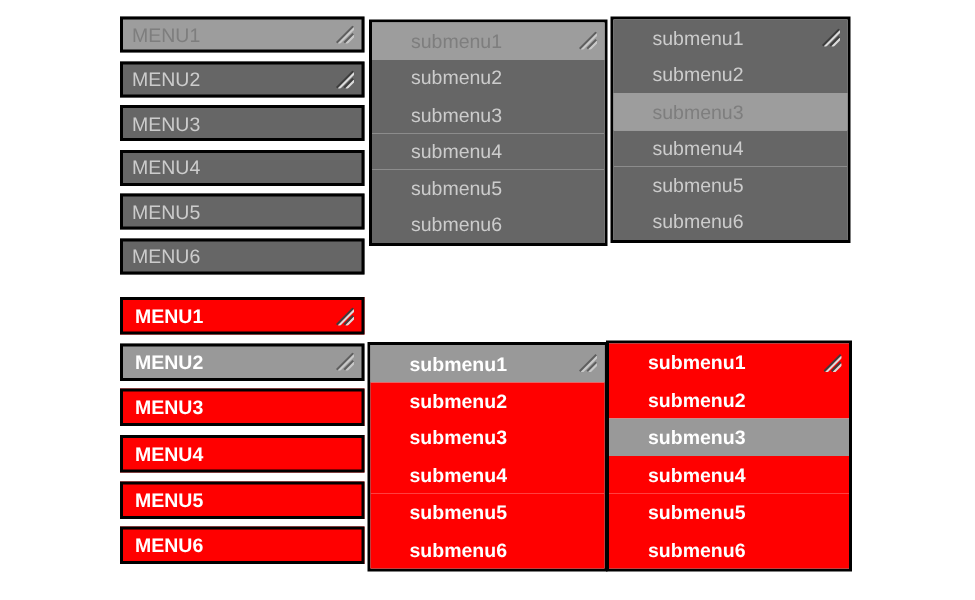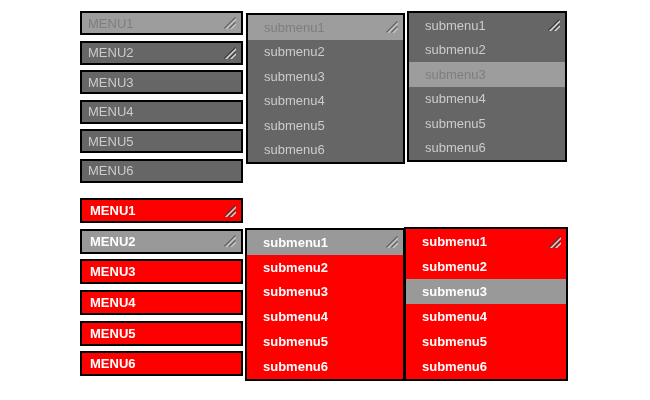--- a/index.html
+++ b/index.html
@@ -13,21 +13,21 @@
   .menu .item {
     box-sizing:border-box; border:2px solid #000;
     display:flex; align-items:center; position:relative;
     font-size:13px; cursor:default;
   }
 
   
   .panel { position:absolute; box-sizing:border-box; border:2px solid #000; }
   .panel .item {
     display:flex; align-items:center; position:relative;
-    padding-left:16px; font-size:13px; cursor:default;
+    padding-left:26px; font-size:13px; cursor:default;
   }
 
   
   .theme-gray .item { background:#666666; color:#cccccc; }
   .theme-gray .item.hl { background:#9d9d9d; color:#7e7e7e; }
 
   
   .theme-red .item { background:#ff0000; color:#ffffff; font-weight:bold; }
   .theme-red .item.hl { background:#999999; color:#ffffff; }
 

